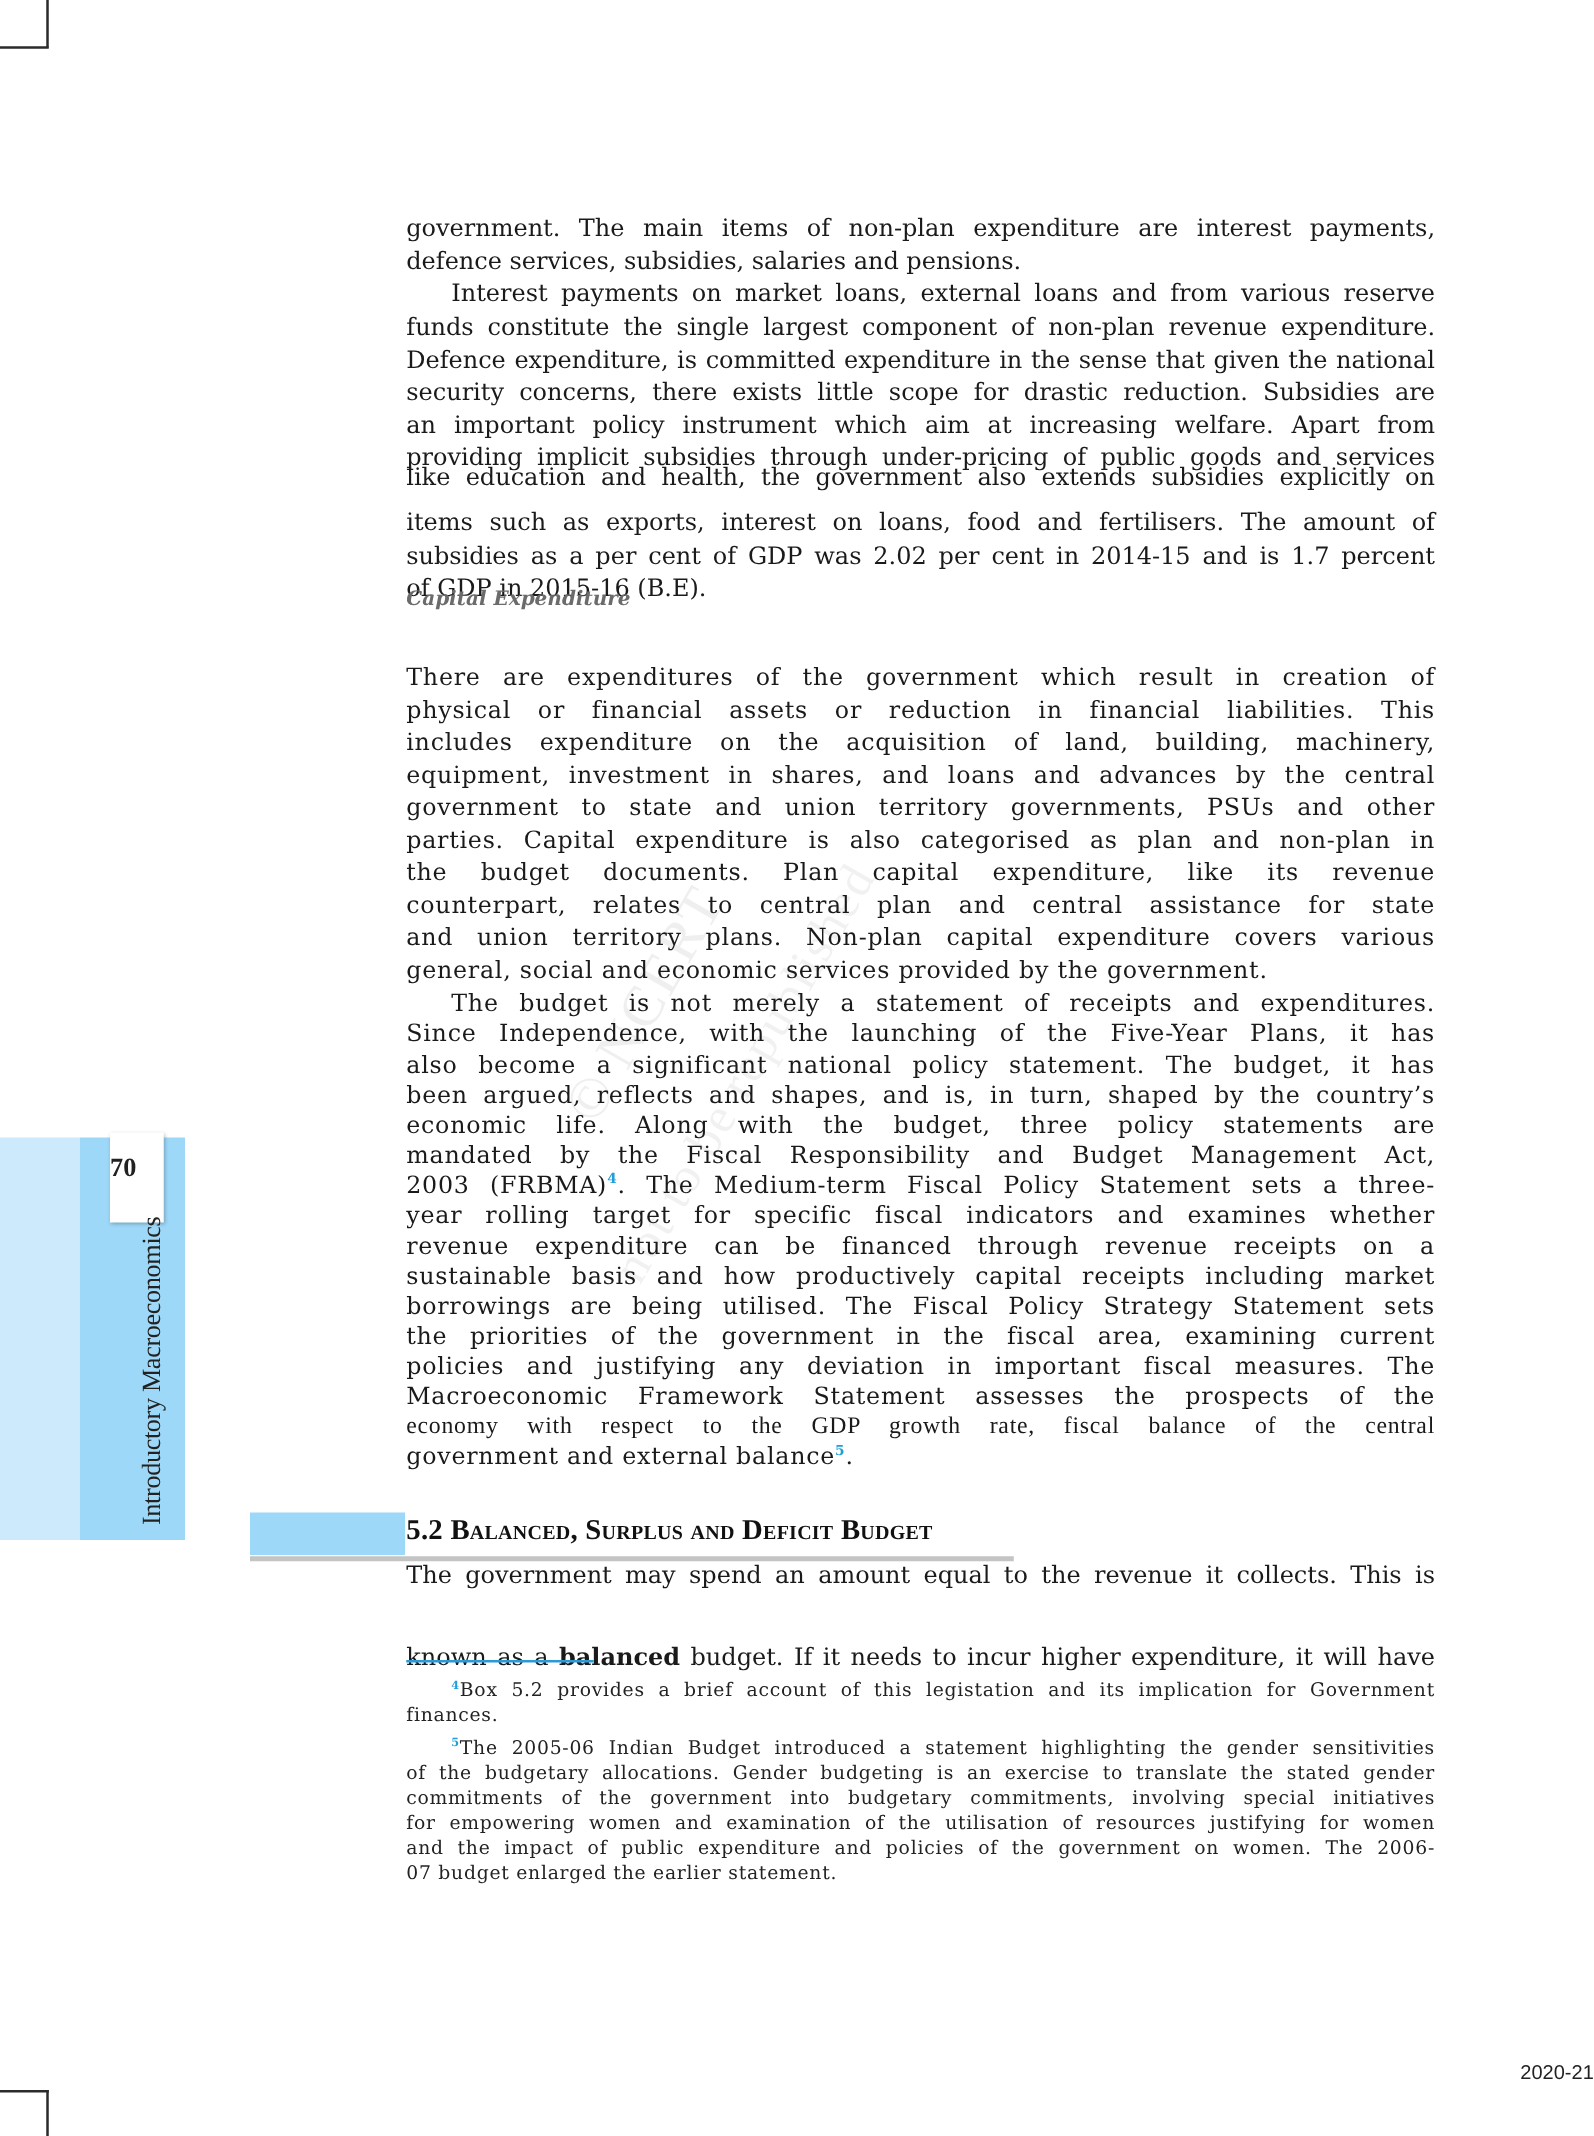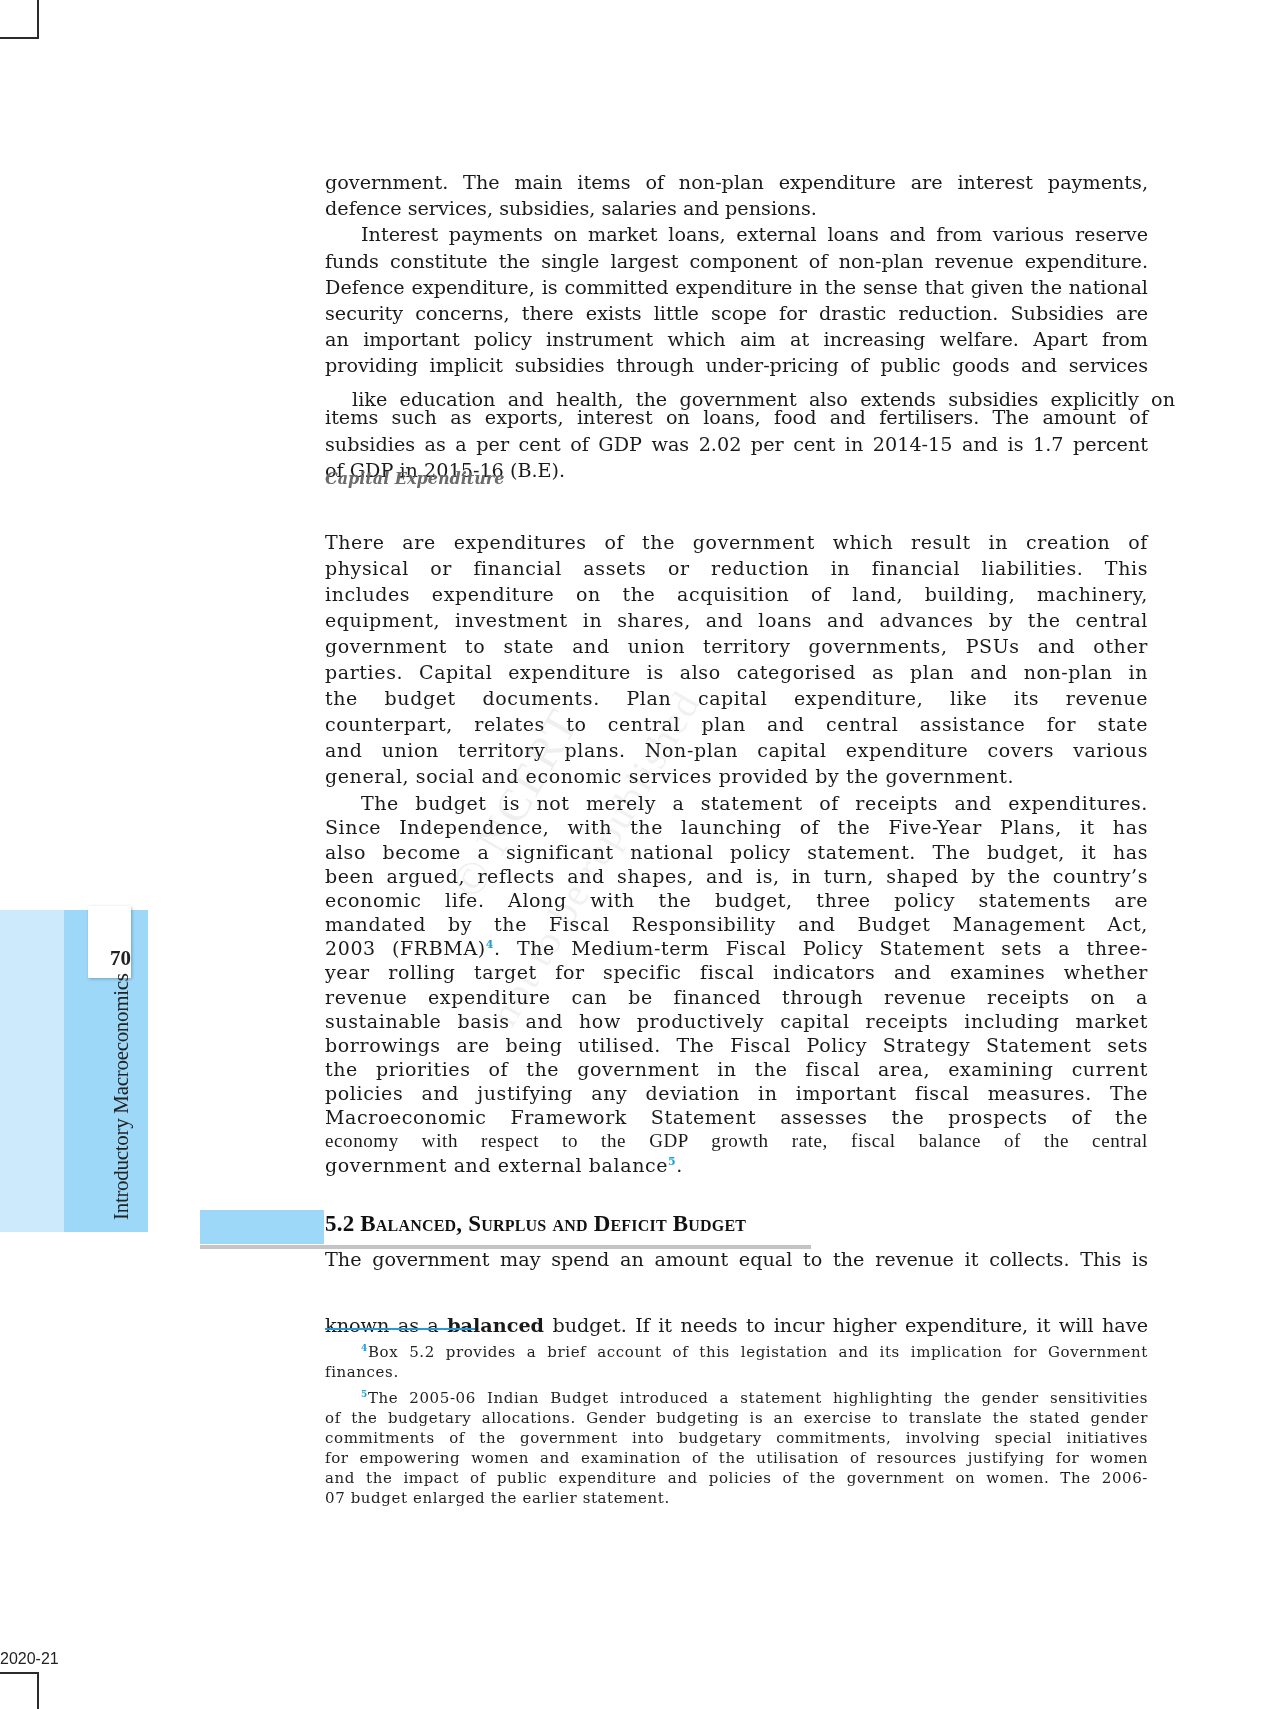--- a/index.html
+++ b/index.html
@@ -3,21 +3,21 @@
 <meta charset="utf-8">
 <style>
   html, body { margin:0; padding:0; background:#ffffff; }
   body { width:1275px; height:1709px; position:relative; overflow:hidden;
          font-family:"DejaVu Serif", "Liberation Serif", serif; color:#1a1a1a; }
   .crop { position:absolute; background:#2b2b2b; }
   .side-light { position:absolute; left:0; top:910px; width:64px; height:322px; background:#cdeafc; }
   .side-dark { position:absolute; left:64px; top:910px; width:84px; height:322px; background:#9dd8f8; }
   .page-box { position:absolute; left:88px; top:906px; width:43px; height:72px; background:#ffffff;
               box-shadow:1px 1px 3px rgba(0,0,0,0.25); }
-  .page-num { position:absolute; left:88px; top:946px; width:43px; text-align:right;
+  .page-num { position:absolute; left:88px; top:922px; width:43px; text-align:left;
               font-family:"Liberation Serif", serif; font-weight:bold; font-size:21px; color:#222; }
   .book-title { position:absolute; left:109px; top:1220px; transform-origin:0 0; transform:rotate(-90deg);
                 font-family:"Liberation Serif", serif; font-size:21px; color:#222; white-space:nowrap; letter-spacing:-0.3px; }
   .line { position:absolute; left:325px; width:823px; white-space:nowrap; font-size:19.2px; line-height:24px;
           text-align:justify; text-align-last:justify; }
   .line.tight { font-size:19px; letter-spacing:0.6px; }
   .line.last { text-align-last:left; }
   .line.indent { left:361px; width:787px; }
   .sub-heading { position:absolute; left:325px; top:469px; font-size:16px; font-weight:bold; font-style:italic;
                  color:#6b6b6b; font-family:"DejaVu Serif", serif; }
@@ -25,21 +25,21 @@
   .sec-bar { position:absolute; left:200px; top:1210px; width:124px; height:34px; background:#9dd8f8; }
   .sec-rule { position:absolute; left:200px; top:1245px; width:611px; height:4px; background:#c4c4c4; }
   .sec-title { position:absolute; left:325px; top:1211px; font-family:"Liberation Serif", serif; font-weight:bold;
                font-size:23px; color:#111; font-variant:small-caps; white-space:nowrap; letter-spacing:0.2px; }
   .fn-rule { position:absolute; left:325px; top:1328px; width:150px; height:2px; background:#2a9ad6; }
   .fn { position:absolute; left:325px; width:823px; white-space:nowrap; font-size:15px; line-height:20px;
         letter-spacing:0.6px; text-align:justify; text-align-last:justify; color:#222; }
   .fn.last { text-align-last:left; }
   .fn.indent { left:361px; width:787px; }
   .fn .sup { font-size:9px; }
-  .footer-year { position:absolute; left:0; width:1275px; top:1650px; text-align:left;
+  .footer-year { position:absolute; left:0; width:1275px; top:1650px; text-align:right;
                  font-family:"Liberation Sans", sans-serif; font-size:16px; color:#222; }
   .watermark { position:absolute; left:440px; top:880px; transform:rotate(-60deg); transform-origin:0 0;
                font-family:"Liberation Serif", serif; font-size:46px; color:rgba(120,120,120,0.12);
                white-space:nowrap; letter-spacing:2px; pointer-events:none; }
   .watermark2 { position:absolute; left:480px; top:1010px; transform:rotate(-60deg); transform-origin:0 0;
                font-family:"Liberation Serif", serif; font-size:40px; color:rgba(120,120,120,0.10);
                white-space:nowrap; letter-spacing:2px; pointer-events:none; }
 </style>
 </head>
 <body>
@@ -60,21 +60,21 @@
 
 <div class="line" style="top:171px;">government. The main items of non-plan expenditure are interest payments,</div>
 <div class="line last" style="top:197px;">defence services, subsidies, salaries and pensions.</div>
 
 <div class="line indent" style="top:223px;">Interest payments on market loans, external loans and from various reserve</div>
 <div class="line" style="top:250px;">funds constitute the single largest component of non-plan revenue expenditure.</div>
 <div class="line" style="top:276px;">Defence expenditure, is committed expenditure in the sense that given the national</div>
 <div class="line" style="top:302px;">security concerns, there exists little scope for drastic reduction. Subsidies are</div>
 <div class="line" style="top:328px;">an important policy instrument which aim at increasing welfare. Apart from</div>
 <div class="line" style="top:354px;">providing implicit subsidies through under-pricing of public goods and services</div>
-<div class="line" style="top:388px;margin-left:27px;">like education and health, the government also extends subsidies explicitly on</div>
+<div class="line" style="top:370px;">like education and health, the government also extends subsidies explicitly on</div>
 <div class="line" style="top:406px;">items such as exports, interest on loans, food and fertilisers. The amount of</div>
 <div class="line" style="top:433px;">subsidies as a per cent of GDP was 2.02 per cent in 2014-15 and is 1.7 percent</div>
 <div class="line last" style="top:459px;">of GDP in 2015-16 (B.E).</div>
 
 <div class="sub-heading">Capital Expenditure</div>
 <div class="line tight" style="top:530px;">There are expenditures of the government which result in creation of</div>
 <div class="line tight" style="top:556px;">physical or financial assets or reduction in financial liabilities. This</div>
 <div class="line tight" style="top:582px;">includes expenditure on the acquisition of land, building, machinery,</div>
 <div class="line tight" style="top:608px;">equipment, investment in shares, and loans and advances by the central</div>
 <div class="line tight" style="top:634px;">government to state and union territory governments, PSUs and other</div>

